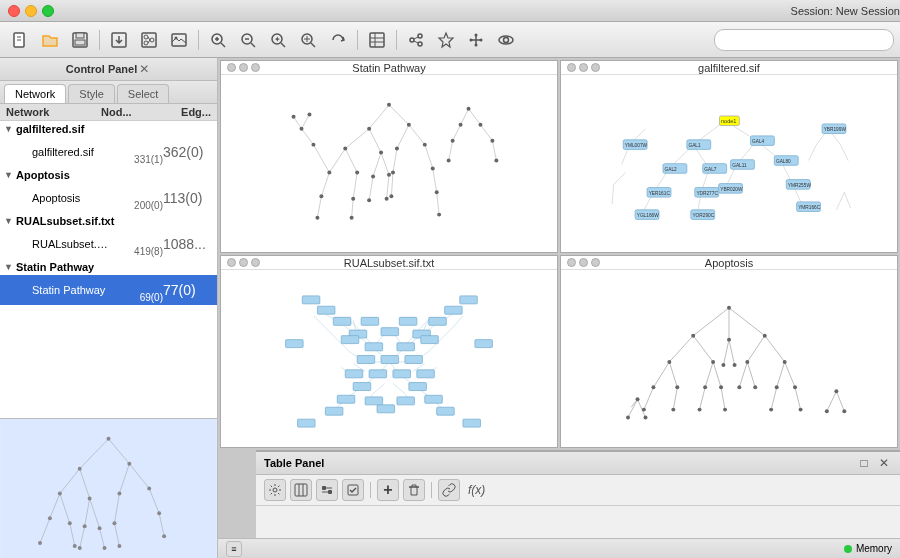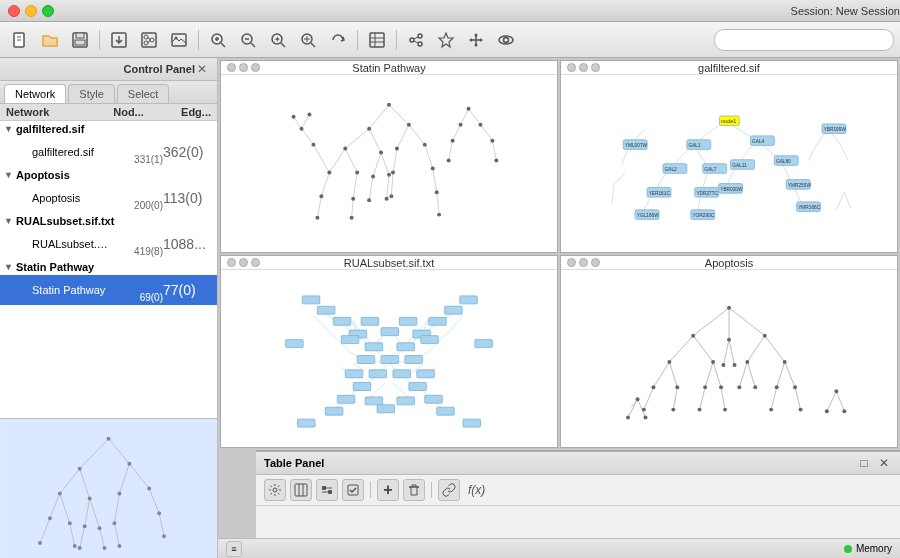--- a/index.html
+++ b/index.html
@@ -92,21 +92,21 @@
       display: flex;
       flex-direction: column;
       flex-shrink: 0;
     }
     .control-panel-header {
       background: linear-gradient(to bottom, #e8e8e8, #d8d8d8);
       padding: 4px 8px;
       border-bottom: 1px solid #bbb;
       display: flex;
       align-items: center;
-      justify-content: flex-end;
+      justify-content: center;
     }
     .control-panel-title {
       font-weight: 600;
       font-size: 11px;
       color: #333;
     }
     .close-btn {
       width: 14px;
       height: 14px;
       background: none;
@@ -143,21 +143,21 @@
       border-color: #bbb;
     }
 
     
     .network-list-area {
       flex: 1;
       overflow-y: auto;
       background: white;
     }
     .col-network { flex: 1; font-weight: 600; color: #333; }
-    .col-node { width: 55px; text-align: center; font-weight: 600; color: #333; }
+    .col-node { width: 55px; text-align: left; font-weight: 600; color: #333; }
     .col-edge { width: 55px; text-align: right; font-weight: 600; color: #333; }
 
     .network-item {
       display: flex;
       align-items: center;
       padding: 2px 4px;
       cursor: pointer;
     }
     .network-item.selected { background: #3872d8; color: white; }
     .network-item.selected .node-count,

